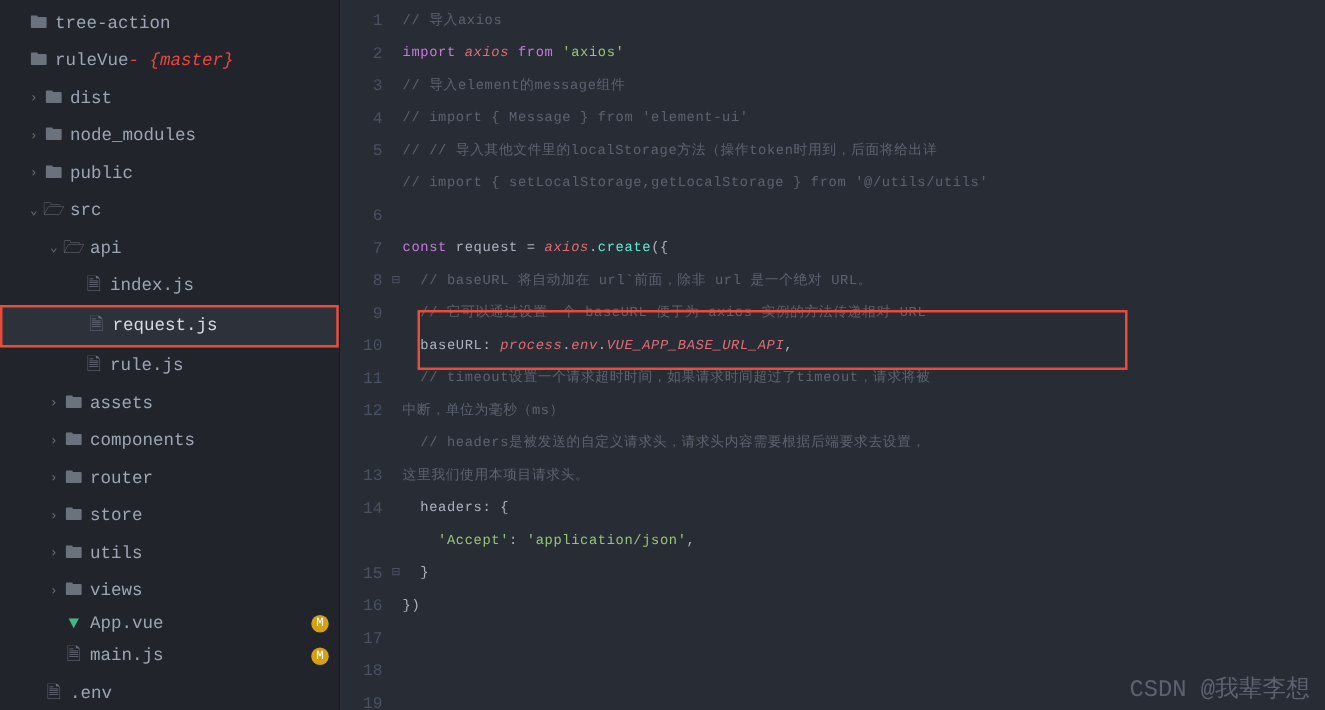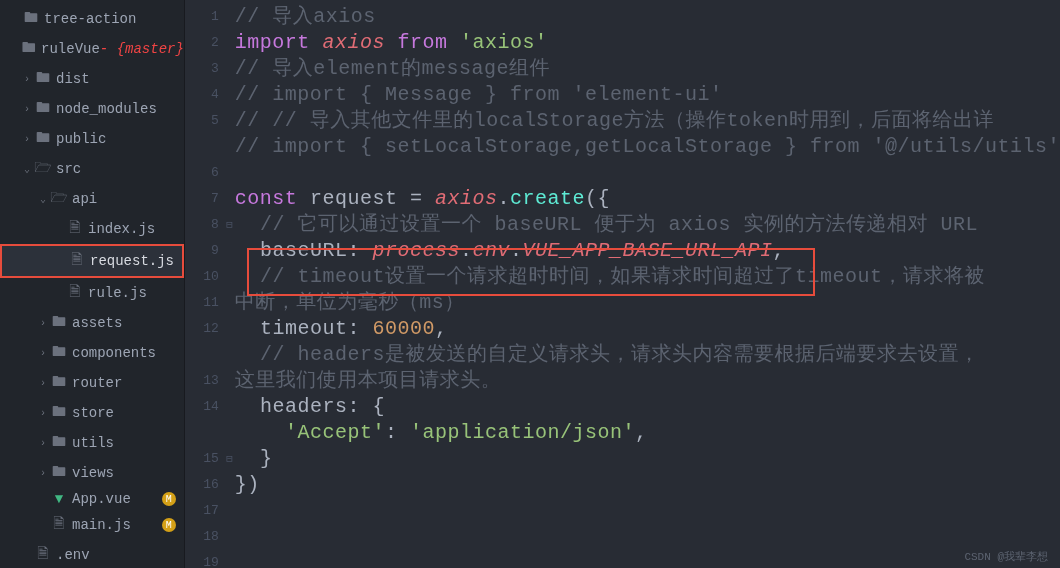--- a/index.html
+++ b/index.html
@@ -95,21 +95,21 @@
     }
     .code {
       flex: 1;
       padding-top: 4px;
       position: relative;
     }
     .code-line {
       height: 26px;
       line-height: 26px;
       white-space: pre;
-      font-size: 20px;
+      font-size: 11px;
       letter-spacing: 0.5px;
     }
     .cm { color: #5c6370; font-style: normal; }
     .kw { color: #c678dd; }
     .str { color: #98c379; }
     .prop { color: #e06c75; font-style: italic; }
     .fn { color: #5eead4; }
     .num { color: #d19a66; }
     .id { color: #abb2bf; }
     .punc { color: #abb2bf; }
@@ -120,21 +120,21 @@
       top: 248px;
       width: 568px;
       height: 48px;
       pointer-events: none;
     }
     .watermark {
       position: absolute;
       right: 12px;
       bottom: 4px;
       color: #5c6370;
-      font-size: 11px;
+      font-size: 19px;
     }
   </style>
 </head>
 <body>
 
 <div class="sidebar" id="sidebar">
     <div class="tree-item indent-0">
       <span class="chevron"></span>
       <span class="icon"><span class="folder-icon">🖿</span></span>
       <span>tree-action</span>
@@ -262,25 +262,25 @@
   <div class="code" id="code">
     <div class="highlight-box"></div>
   <div class="code-line"><span class="cm">// 导入axios</span></div>
       <div class="code-line"><span class="kw">import</span> <span class="prop">axios</span> <span class="kw">from</span> <span class="str">'axios'</span></div>
       <div class="code-line"><span class="cm">// 导入element的message组件</span></div>
       <div class="code-line"><span class="cm">// import { Message } from 'element-ui'</span></div>
       <div class="code-line"><span class="cm">// // 导入其他文件里的localStorage方法（操作token时用到，后面将给出详</span></div>
       <div class="code-line"><span class="cm">// import { setLocalStorage,getLocalStorage } from '@/utils/utils'</span></div>
       <div class="code-line"></div>
       <div class="code-line"><span class="kw">const</span> <span class="id">request</span> <span class="punc">=</span> <span class="prop">axios</span><span class="punc">.</span><span class="fn">create</span><span class="punc">({</span></div>
+      <div class="code-line">  <span class="cm">// baseURL 将自动加在 url`前面，除非 url 是一个绝对 URL。</span></div>
       <div class="code-line">  <span class="cm">// 它可以通过设置一个 baseURL 便于为 axios 实例的方法传递相对 URL</span></div>
       <div class="code-line">  <span class="id">baseURL</span><span class="punc">:</span> <span class="prop">process</span><span class="punc">.</span><span class="prop">env</span><span class="punc">.</span><span class="prop">VUE_APP_BASE_URL_API</span><span class="punc">,</span></div>
       <div class="code-line">  <span class="cm">// timeout设置一个请求超时时间，如果请求时间超过了timeout，请求将被</span></div>
       <div class="code-line"><span class="cm">中断，单位为毫秒（ms）</span></div>
-      <div class="code-line">  <span class="id">timeout</span><span class="punc">:</span> <span class="num">60000</span><span class="punc">,</span></div>
       <div class="code-line">  <span class="cm">// headers是被发送的自定义请求头，请求头内容需要根据后端要求去设置，</span></div>
       <div class="code-line"><span class="cm">这里我们使用本项目请求头。</span></div>
       <div class="code-line">  <span class="id">headers</span><span class="punc">:</span> <span class="punc">{</span></div>
       <div class="code-line">    <span class="str">'Accept'</span><span class="punc">:</span> <span class="str">'application/json'</span><span class="punc">,</span></div>
       <div class="code-line">  <span class="punc">}</span></div>
       <div class="code-line"><span class="punc">})</span></div>
     </div>
   <div class="watermark">CSDN @我辈李想</div>
 </div>
 

